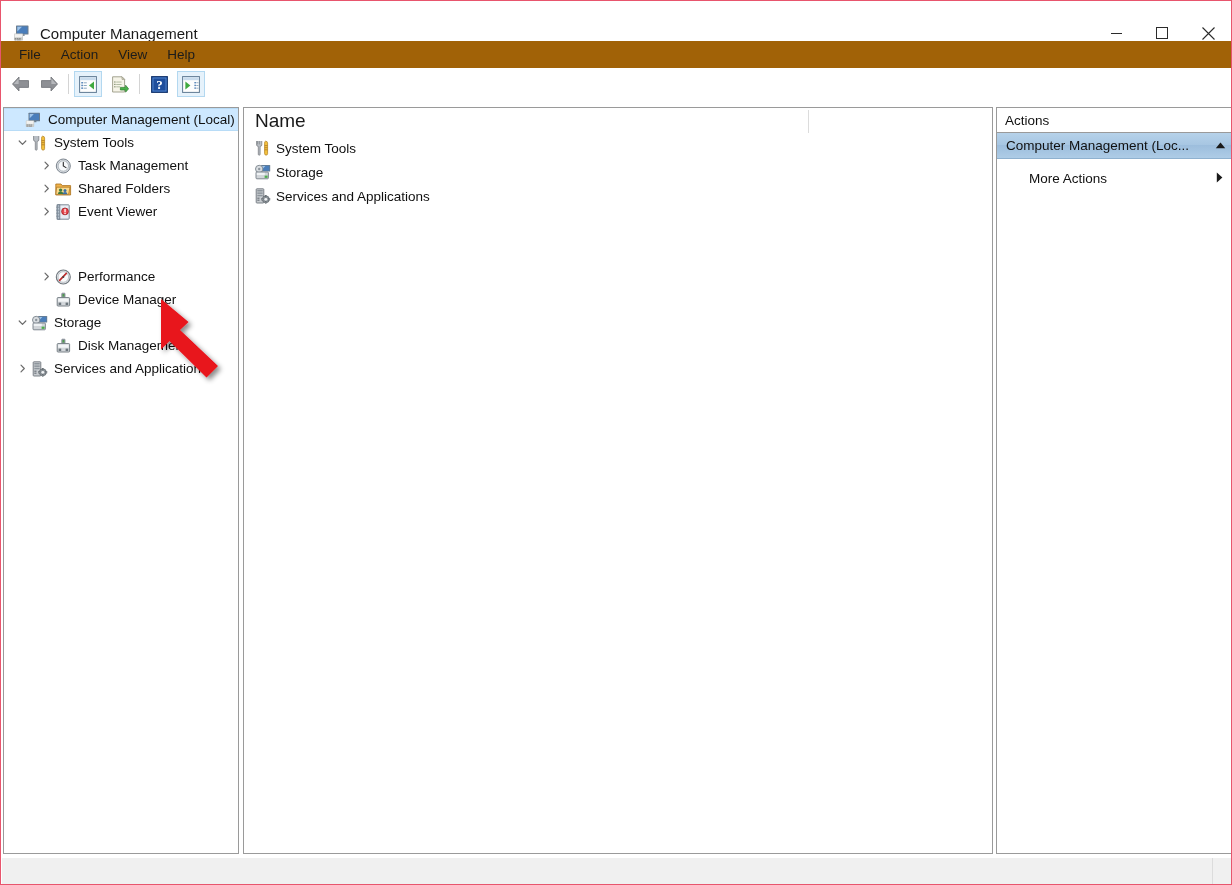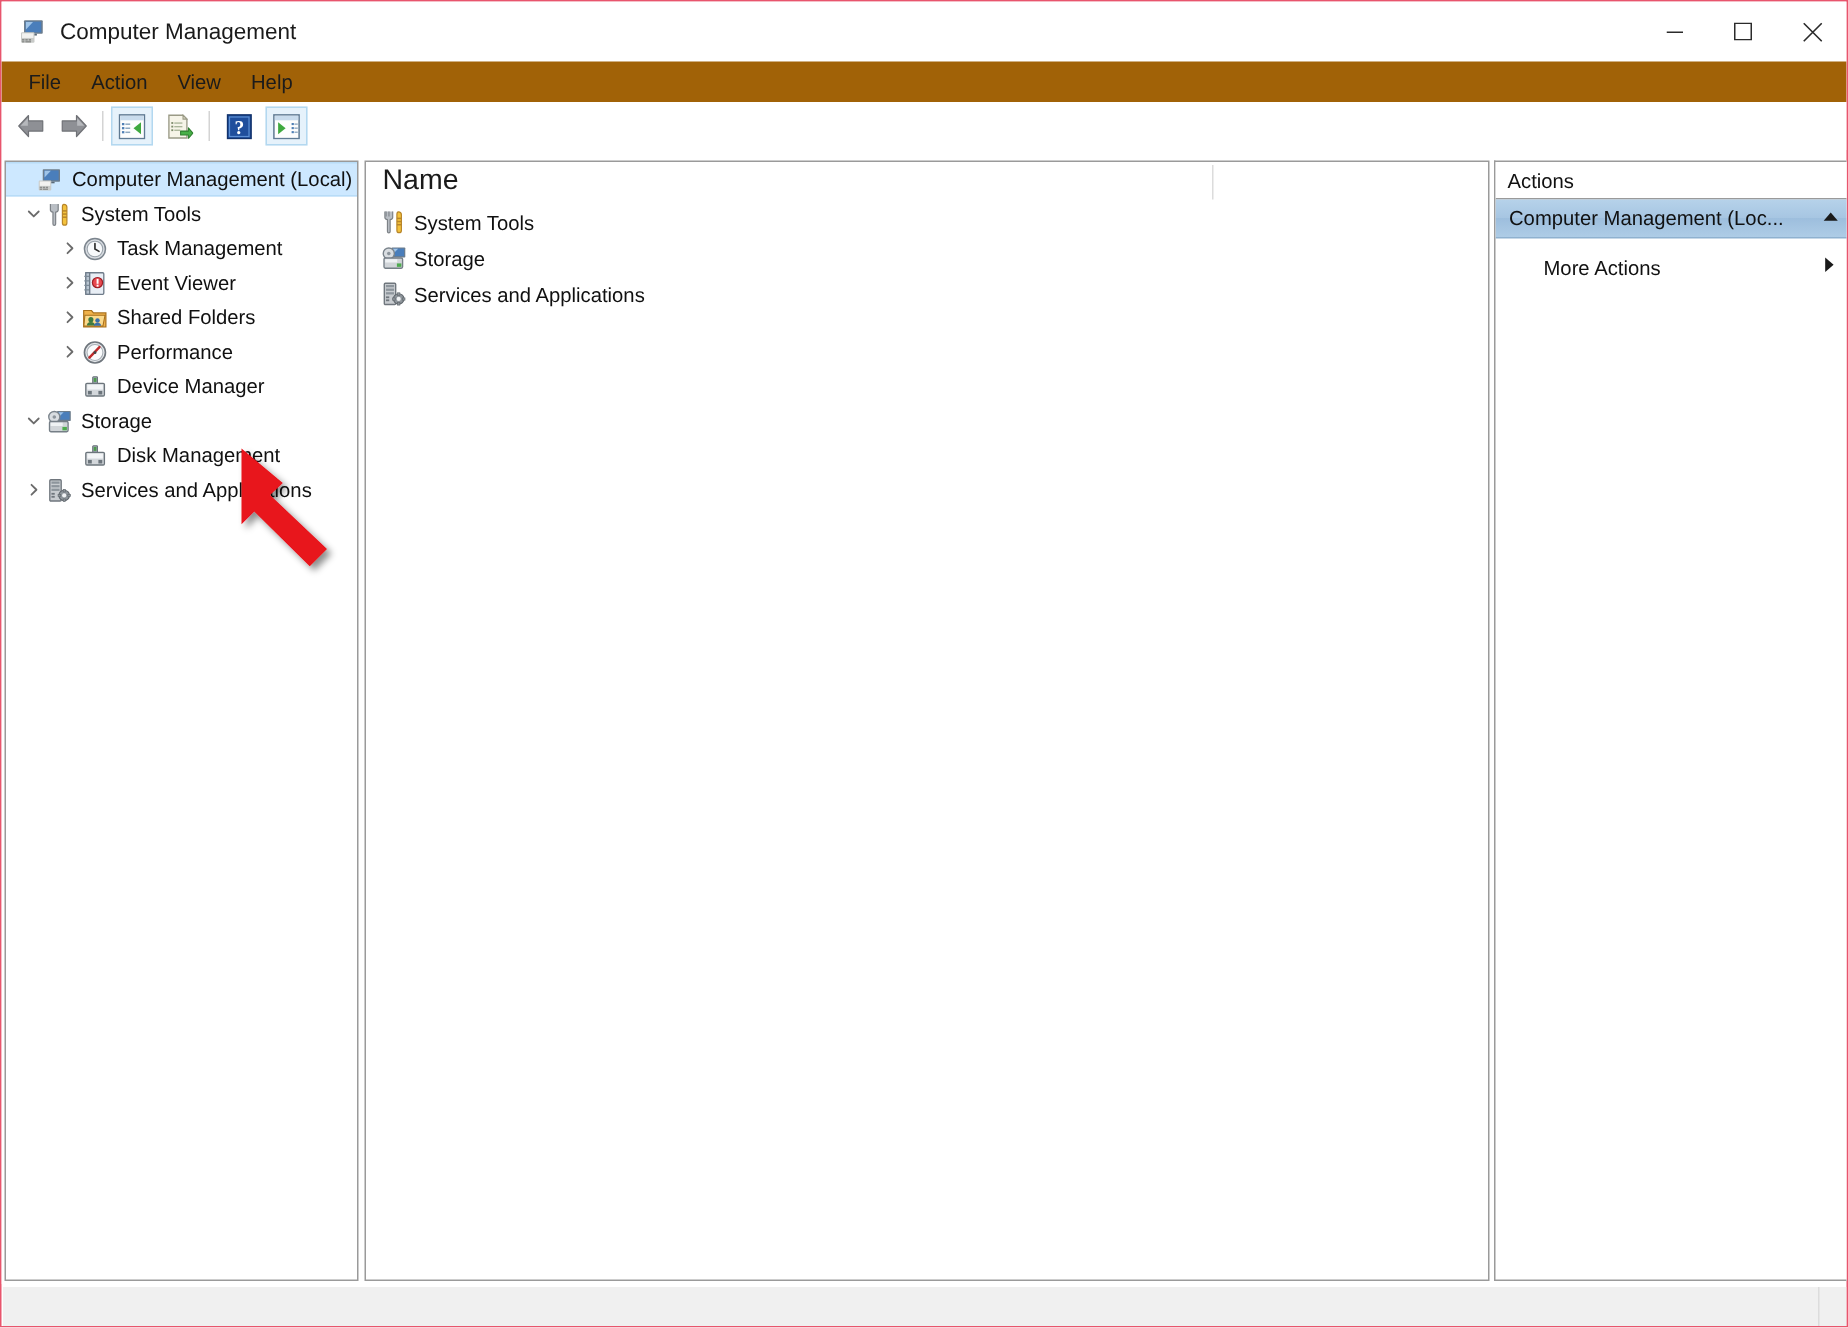--- a/index.html
+++ b/index.html
@@ -18,21 +18,21 @@
     height: 885px;
     box-sizing: border-box;
     border: 1px solid #e8556d;
     background: #ffffff;
     overflow: hidden;
   }
 
   
   .titlebar {
     position: absolute;
-    left: 0; top: 0;
+    left: 0; top: 12px;
     width: 1230px;
     height: 40px;
     background: #ffffff;
     display: flex;
     align-items: center;
   }
   .title-icon {
     margin-left: 12px;
     width: 18px;
     height: 18px;
@@ -475,56 +475,56 @@
         </div>
 
         <div class="tree-row" style="padding-left:34px;">
           <span class="chev">
             <svg width="9" height="9" viewBox="0 0 9 9">
                 <path d="M3 1.2 L6.3 4.5 L3 7.8" fill="none" stroke="#6b6b6b" stroke-width="1.2" stroke-linecap="round" stroke-linejoin="round"></path>
               </svg>
           </span>
           <span class="tree-icon">
             <svg class="ico" width="17" height="16" viewBox="0 0 17 16">
+              <path d="M0.8 3 L6 3 L7.3 4.6 L15.6 4.6 L15.6 14 L0.8 14 Z" fill="#f0b24a" stroke="#a8701c" stroke-width="0.8"></path>
+              <path d="M1.6 6.2 L15 6.2 L13.6 13.4 L0.9 13.4 Z" fill="#fbd98b" stroke="#a8701c" stroke-width="0.7"></path>
+              <circle cx="5.6" cy="9.1" r="1.7" fill="#3f7b3f"></circle>
+              <path d="M2.9 13 Q3 10.6 5.6 10.6 Q8.2 10.6 8.3 13 Z" fill="#3f7b3f"></path>
+              <circle cx="10" cy="9.6" r="1.5" fill="#3a6fa8"></circle>
+              <path d="M7.6 13.2 Q7.7 11.1 10 11.1 Q12.3 11.1 12.4 13.2 Z" fill="#3a6fa8"></path>
+            </svg>
+          </span>
+          <span class="tree-label">Shared Folders</span>
+        </div>
+
+        <div class="tree-row" style="padding-left:34px;">
+          <span class="chev">
+            <svg width="9" height="9" viewBox="0 0 9 9">
+                <path d="M3 1.2 L6.3 4.5 L3 7.8" fill="none" stroke="#6b6b6b" stroke-width="1.2" stroke-linecap="round" stroke-linejoin="round"></path>
+              </svg>
+          </span>
+          <span class="tree-icon">
+            <svg class="ico" width="17" height="16" viewBox="0 0 17 16">
               <rect x="2.2" y="0.8" width="12" height="14.4" rx="0.8" fill="#e8eef5" stroke="#6f7c8a" stroke-width="0.9"></rect>
               <rect x="2.2" y="0.8" width="2.6" height="14.4" fill="#b9c5d1" stroke="#6f7c8a" stroke-width="0.9"></rect>
               <g stroke="#7e8b98" stroke-width="0.9">
                 <path d="M1.2 3.2 L4.4 3.2"></path>
                   <path d="M1.2 6.2 L4.4 6.2"></path>
                 <path d="M1.2 9.2 L4.4 9.2"></path>
                   <path d="M1.2 12.2 L4.4 12.2"></path>
               </g>
               <circle cx="10" cy="7.4" r="3.4" fill="#e8484f" stroke="#9e2026" stroke-width="0.8"></circle>
               <rect x="9.4" y="4.9" width="1.3" height="3.3" fill="#ffffff"></rect>
               <rect x="9.4" y="8.8" width="1.3" height="1.3" fill="#ffffff"></rect>
             </svg>
           </span>
           <span class="tree-label">Event Viewer</span>
         </div>
 
-        <div class="tree-row" style="padding-left:34px;">
-          <span class="chev">
-            <svg width="9" height="9" viewBox="0 0 9 9">
-                <path d="M3 1.2 L6.3 4.5 L3 7.8" fill="none" stroke="#6b6b6b" stroke-width="1.2" stroke-linecap="round" stroke-linejoin="round"></path>
-              </svg>
-          </span>
-          <span class="tree-icon">
-            <svg class="ico" width="17" height="16" viewBox="0 0 17 16">
-              <path d="M0.8 3 L6 3 L7.3 4.6 L15.6 4.6 L15.6 14 L0.8 14 Z" fill="#f0b24a" stroke="#a8701c" stroke-width="0.8"></path>
-              <path d="M1.6 6.2 L15 6.2 L13.6 13.4 L0.9 13.4 Z" fill="#fbd98b" stroke="#a8701c" stroke-width="0.7"></path>
-              <circle cx="5.6" cy="9.1" r="1.7" fill="#3f7b3f"></circle>
-              <path d="M2.9 13 Q3 10.6 5.6 10.6 Q8.2 10.6 8.3 13 Z" fill="#3f7b3f"></path>
-              <circle cx="10" cy="9.6" r="1.5" fill="#3a6fa8"></circle>
-              <path d="M7.6 13.2 Q7.7 11.1 10 11.1 Q12.3 11.1 12.4 13.2 Z" fill="#3a6fa8"></path>
-            </svg>
-          </span>
-          <span class="tree-label">Shared Folders</span>
-        </div>
-
-        <div class="tree-row" style="padding-left:34px;">
+        <div class="tree-row" style="padding-left:34px;margin-top:42px;">
           <span class="chev">
             <svg width="9" height="9" viewBox="0 0 9 9">
                 <path d="M3 1.2 L6.3 4.5 L3 7.8" fill="none" stroke="#6b6b6b" stroke-width="1.2" stroke-linecap="round" stroke-linejoin="round"></path>
               </svg>
           </span>
           <span class="tree-icon">
             <svg class="ico" width="17" height="16" viewBox="0 0 17 16">
               <circle cx="8.3" cy="8" r="7" fill="#e4e7ea" stroke="#6f767d" stroke-width="1.1"></circle>
               <circle cx="8.3" cy="8" r="5.3" fill="#fafbfc" stroke="#a7aeb5" stroke-width="0.7"></circle>
               <path d="M4.6 11.4 L11.3 4.4" stroke="#c02b2b" stroke-width="1.6" stroke-linecap="round"></path>

